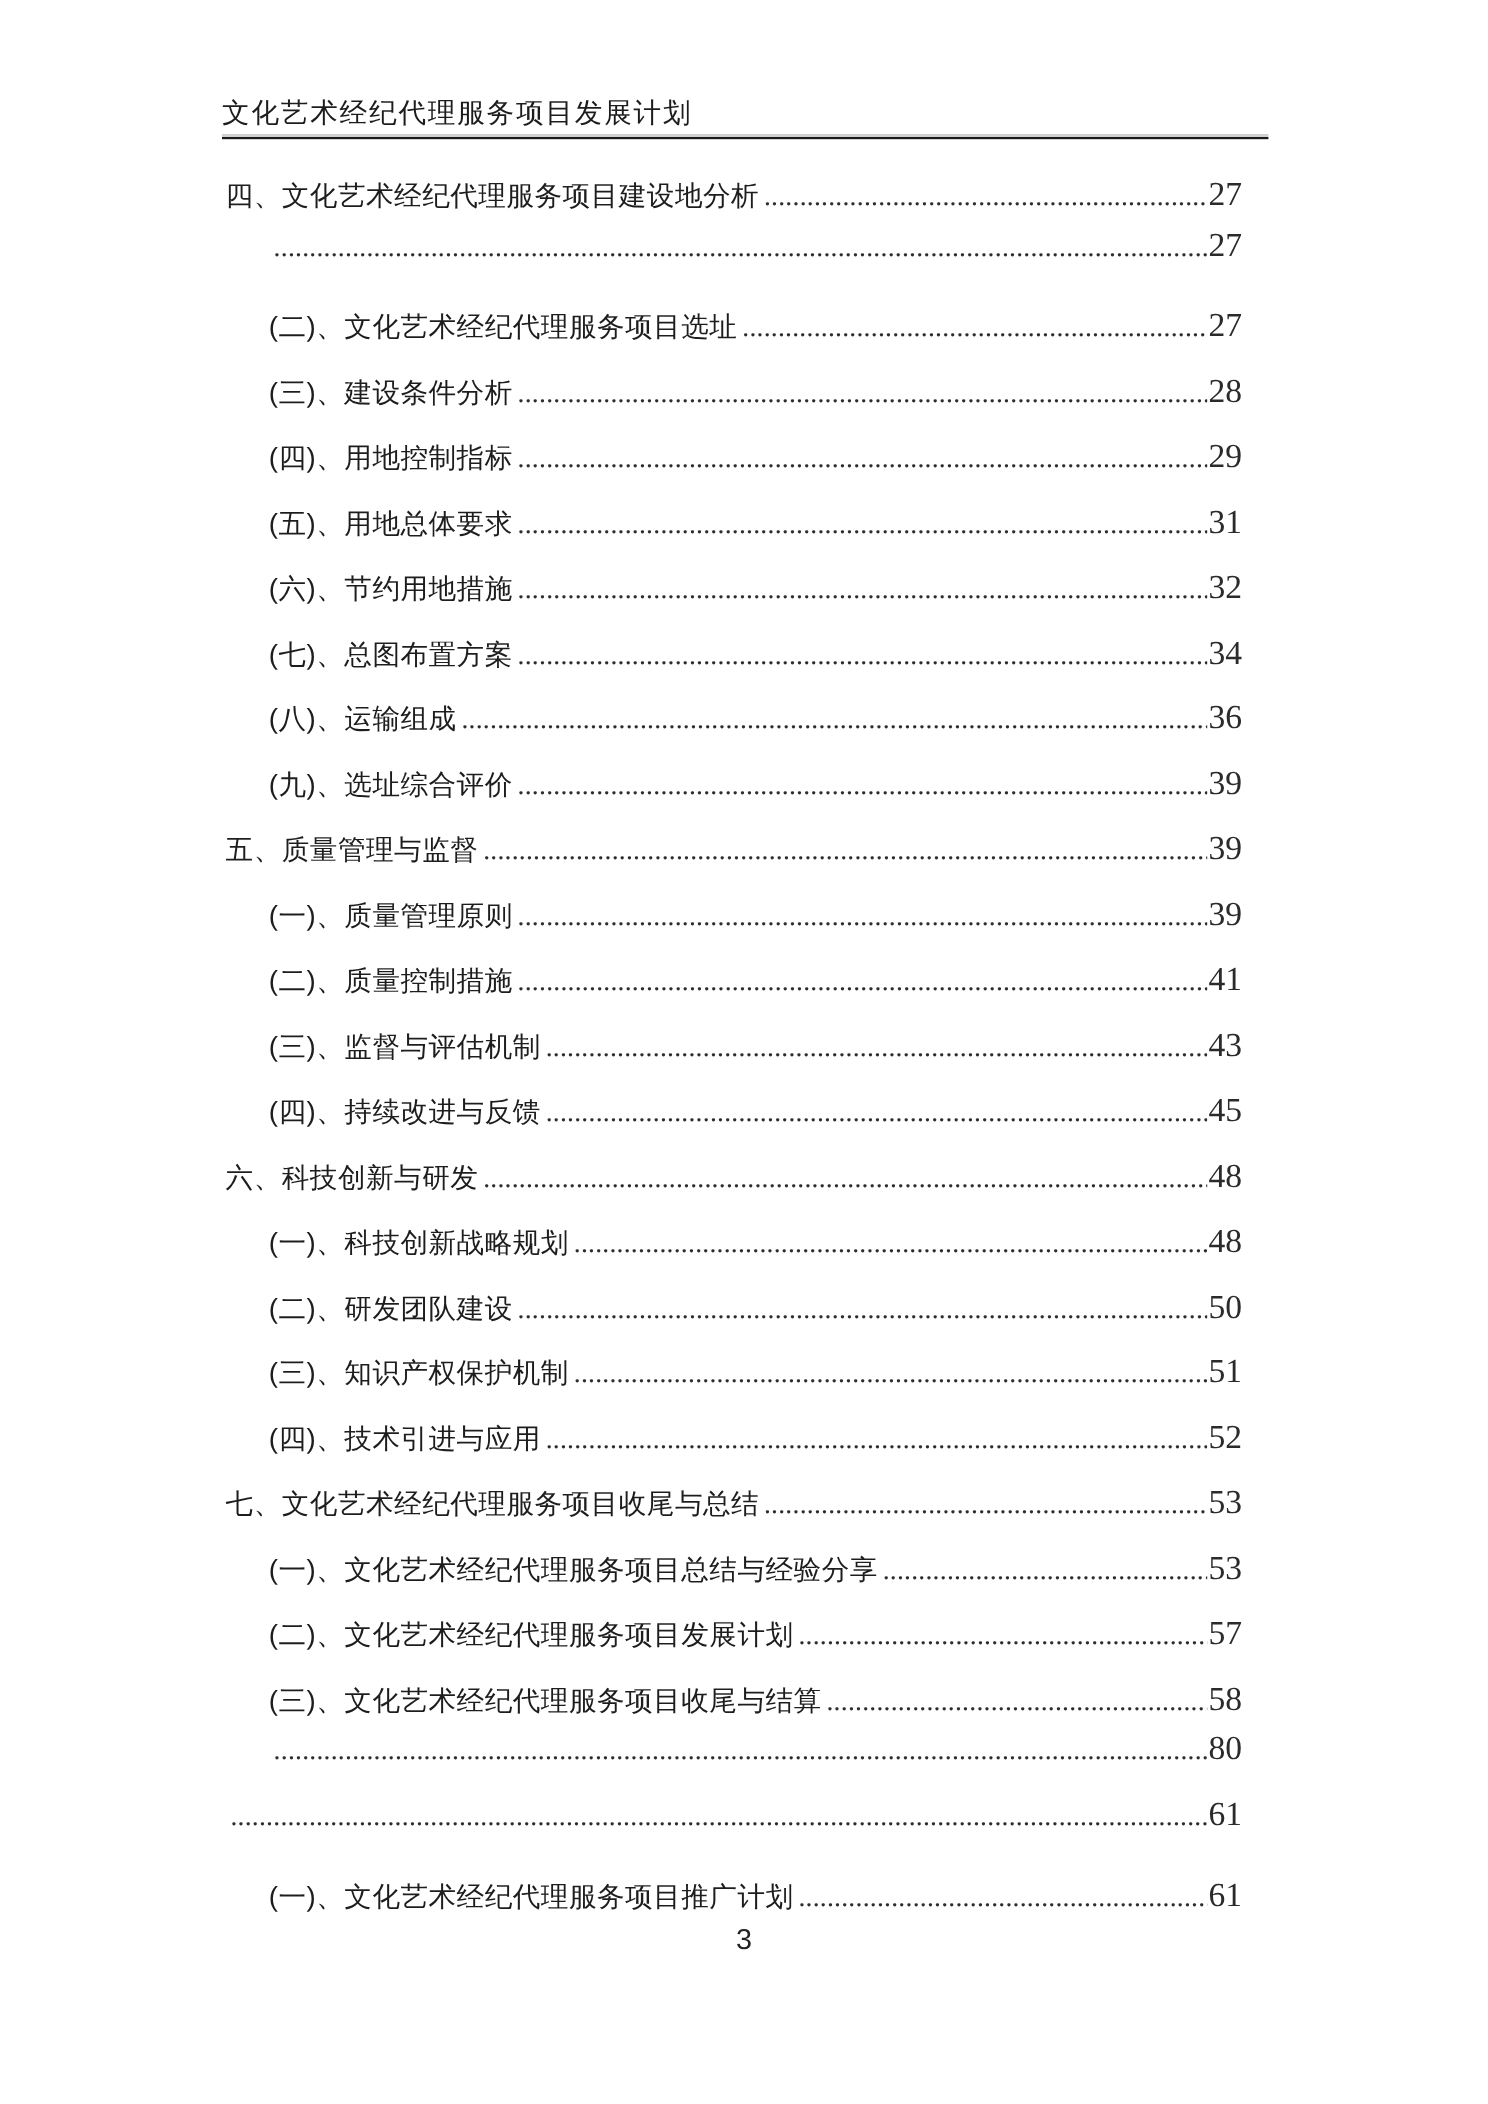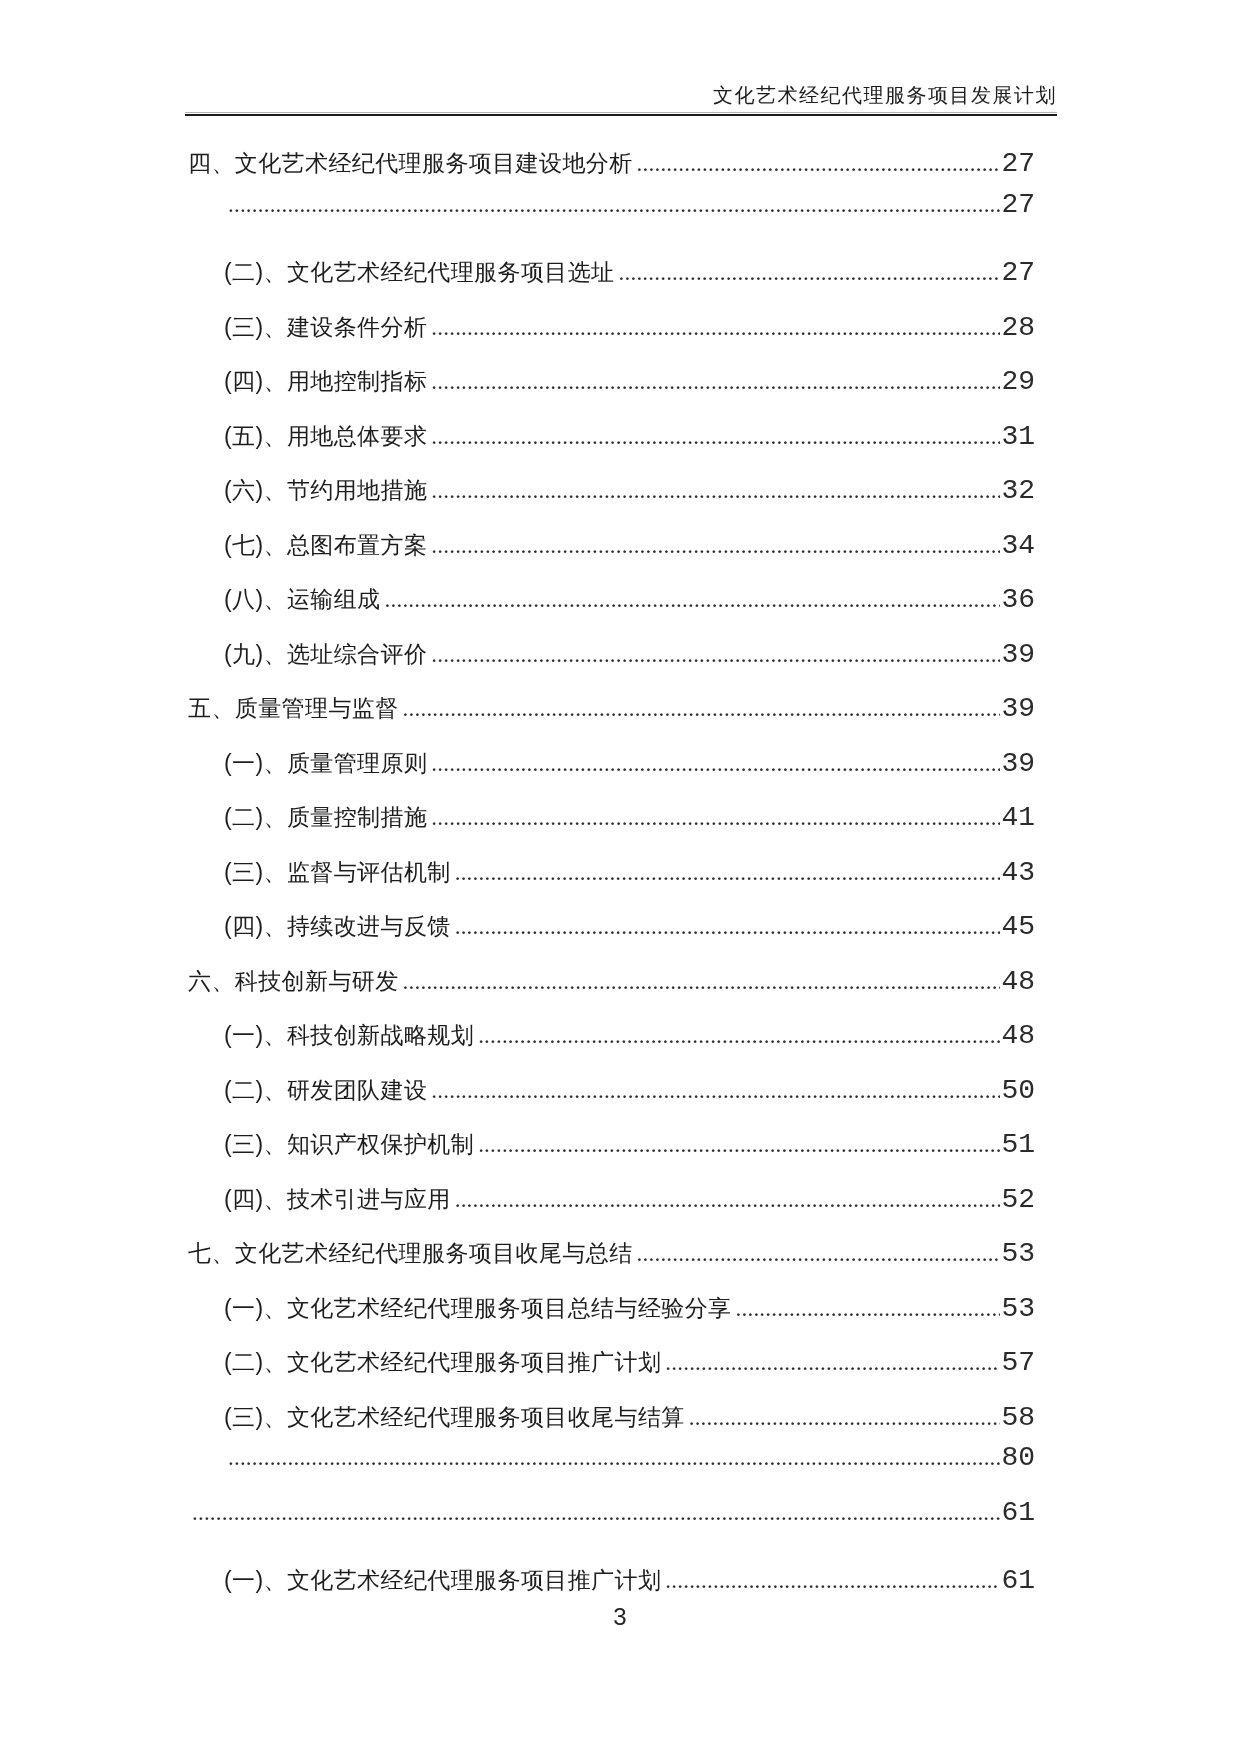--- a/index.html
+++ b/index.html
@@ -14,23 +14,23 @@
     overflow: hidden;
     font-family: "Liberation Sans", sans-serif;
   }
 
   
   .doc-header-title {
     position: absolute;
     top: 84px;
     left: 185px;
     width: 872px;
-    text-align: right;
+    text-align: left;
     font-family: "Liberation Serif", serif;
-    font-size: 20px;
+    font-size: 23px;
     line-height: 22px;
     letter-spacing: 1.5px;
     color: #1c1c1c;
     white-space: nowrap;
   }
   .doc-header-rule {
     position: absolute;
     top: 112px;
     left: 185px;
     width: 872px;
@@ -72,21 +72,21 @@
     margin-left: 4px;
     margin-right: 1px;
     font-family: "Liberation Serif", serif;
     font-size: 23px;
     line-height: 1;
     letter-spacing: 0.2px;
     color: #2c2c2c;
   }
   .toc-page {
     flex: 0 0 auto;
-    font-family: Liberation Mono, monospace;
+    font-family: Liberation Serif, serif;
     font-size: 28px;
     line-height: 1;
     color: #2b2b2b;
   }
 
   
   .page-footer-number {
     position: absolute;
     top: 1604px;
     left: 0;
@@ -208,21 +208,21 @@
     <span class="toc-label">七、文化艺术经纪代理服务项目收尾与总结</span>
     <span class="toc-dots">................................................................................................................................................................................................................................................</span>
     <span class="toc-page">53</span>
   </div>
     <div class="toc-row lvl2">
     <span class="toc-label">(一)、文化艺术经纪代理服务项目总结与经验分享</span>
     <span class="toc-dots">................................................................................................................................................................................................................................................</span>
     <span class="toc-page">53</span>
   </div>
     <div class="toc-row lvl2">
-    <span class="toc-label">(二)、文化艺术经纪代理服务项目推广计划</span>
+    <span class="toc-label">(二)、文化艺术经纪代理服务项目发展计划</span>
     <span class="toc-dots">................................................................................................................................................................................................................................................</span>
     <span class="toc-page">57</span>
   </div>
     <div class="toc-row lvl2">
     <span class="toc-label">(三)、文化艺术经纪代理服务项目收尾与结算</span>
     <span class="toc-dots">................................................................................................................................................................................................................................................</span>
     <span class="toc-page">58</span>
   </div>
     <div class="toc-row lvl2">
     <span class="toc-dots">................................................................................................................................................................................................................................................</span>

